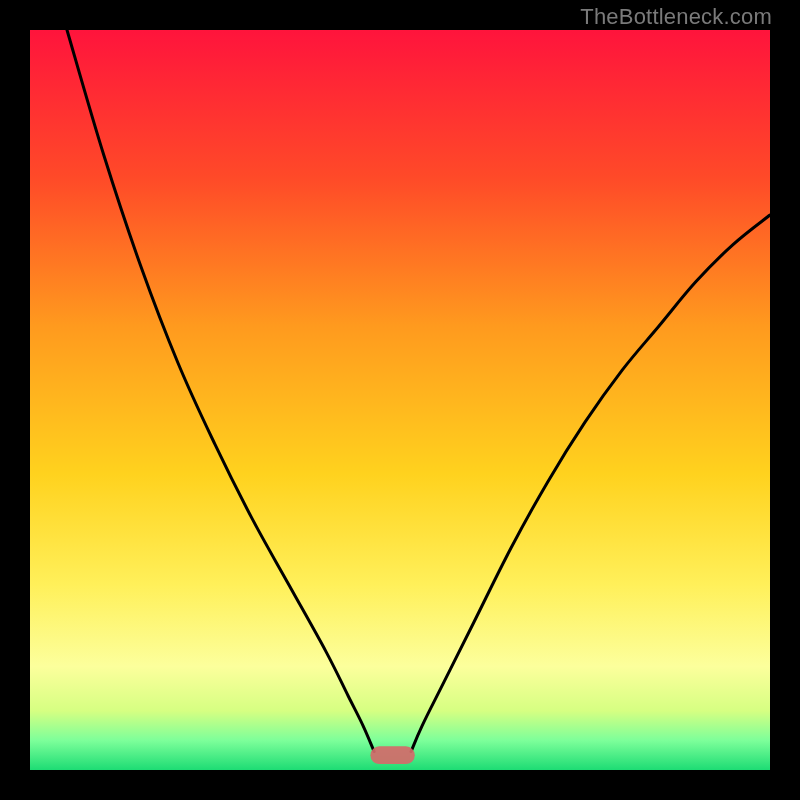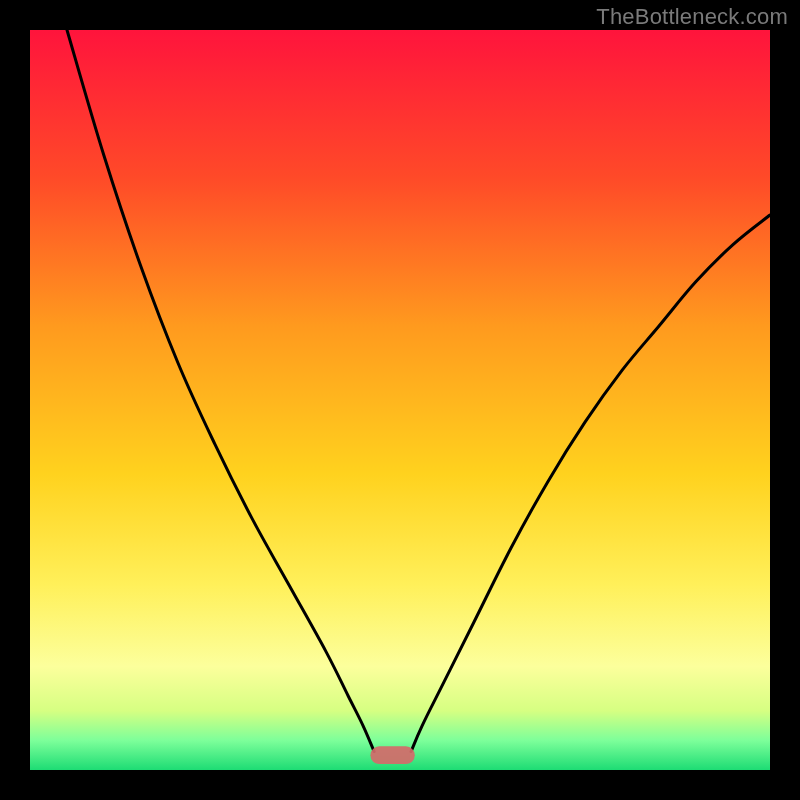--- a/index.html
+++ b/index.html
@@ -15,21 +15,21 @@
     position: absolute;
     left: 0;
     top: 0;
     width: 800px;
     height: 800px;
     background: #000;
   }
   .watermark {
     position: absolute;
     top: 4px;
-    right: 12px;
+    right: 28px;
     color: #7a7a7a;
     font-size: 22px;
     font-weight: 500;
     letter-spacing: 0.2px;
     user-select: none;
   }
   svg.plot {
     position: absolute;
     left: 30px;
     top: 30px;

